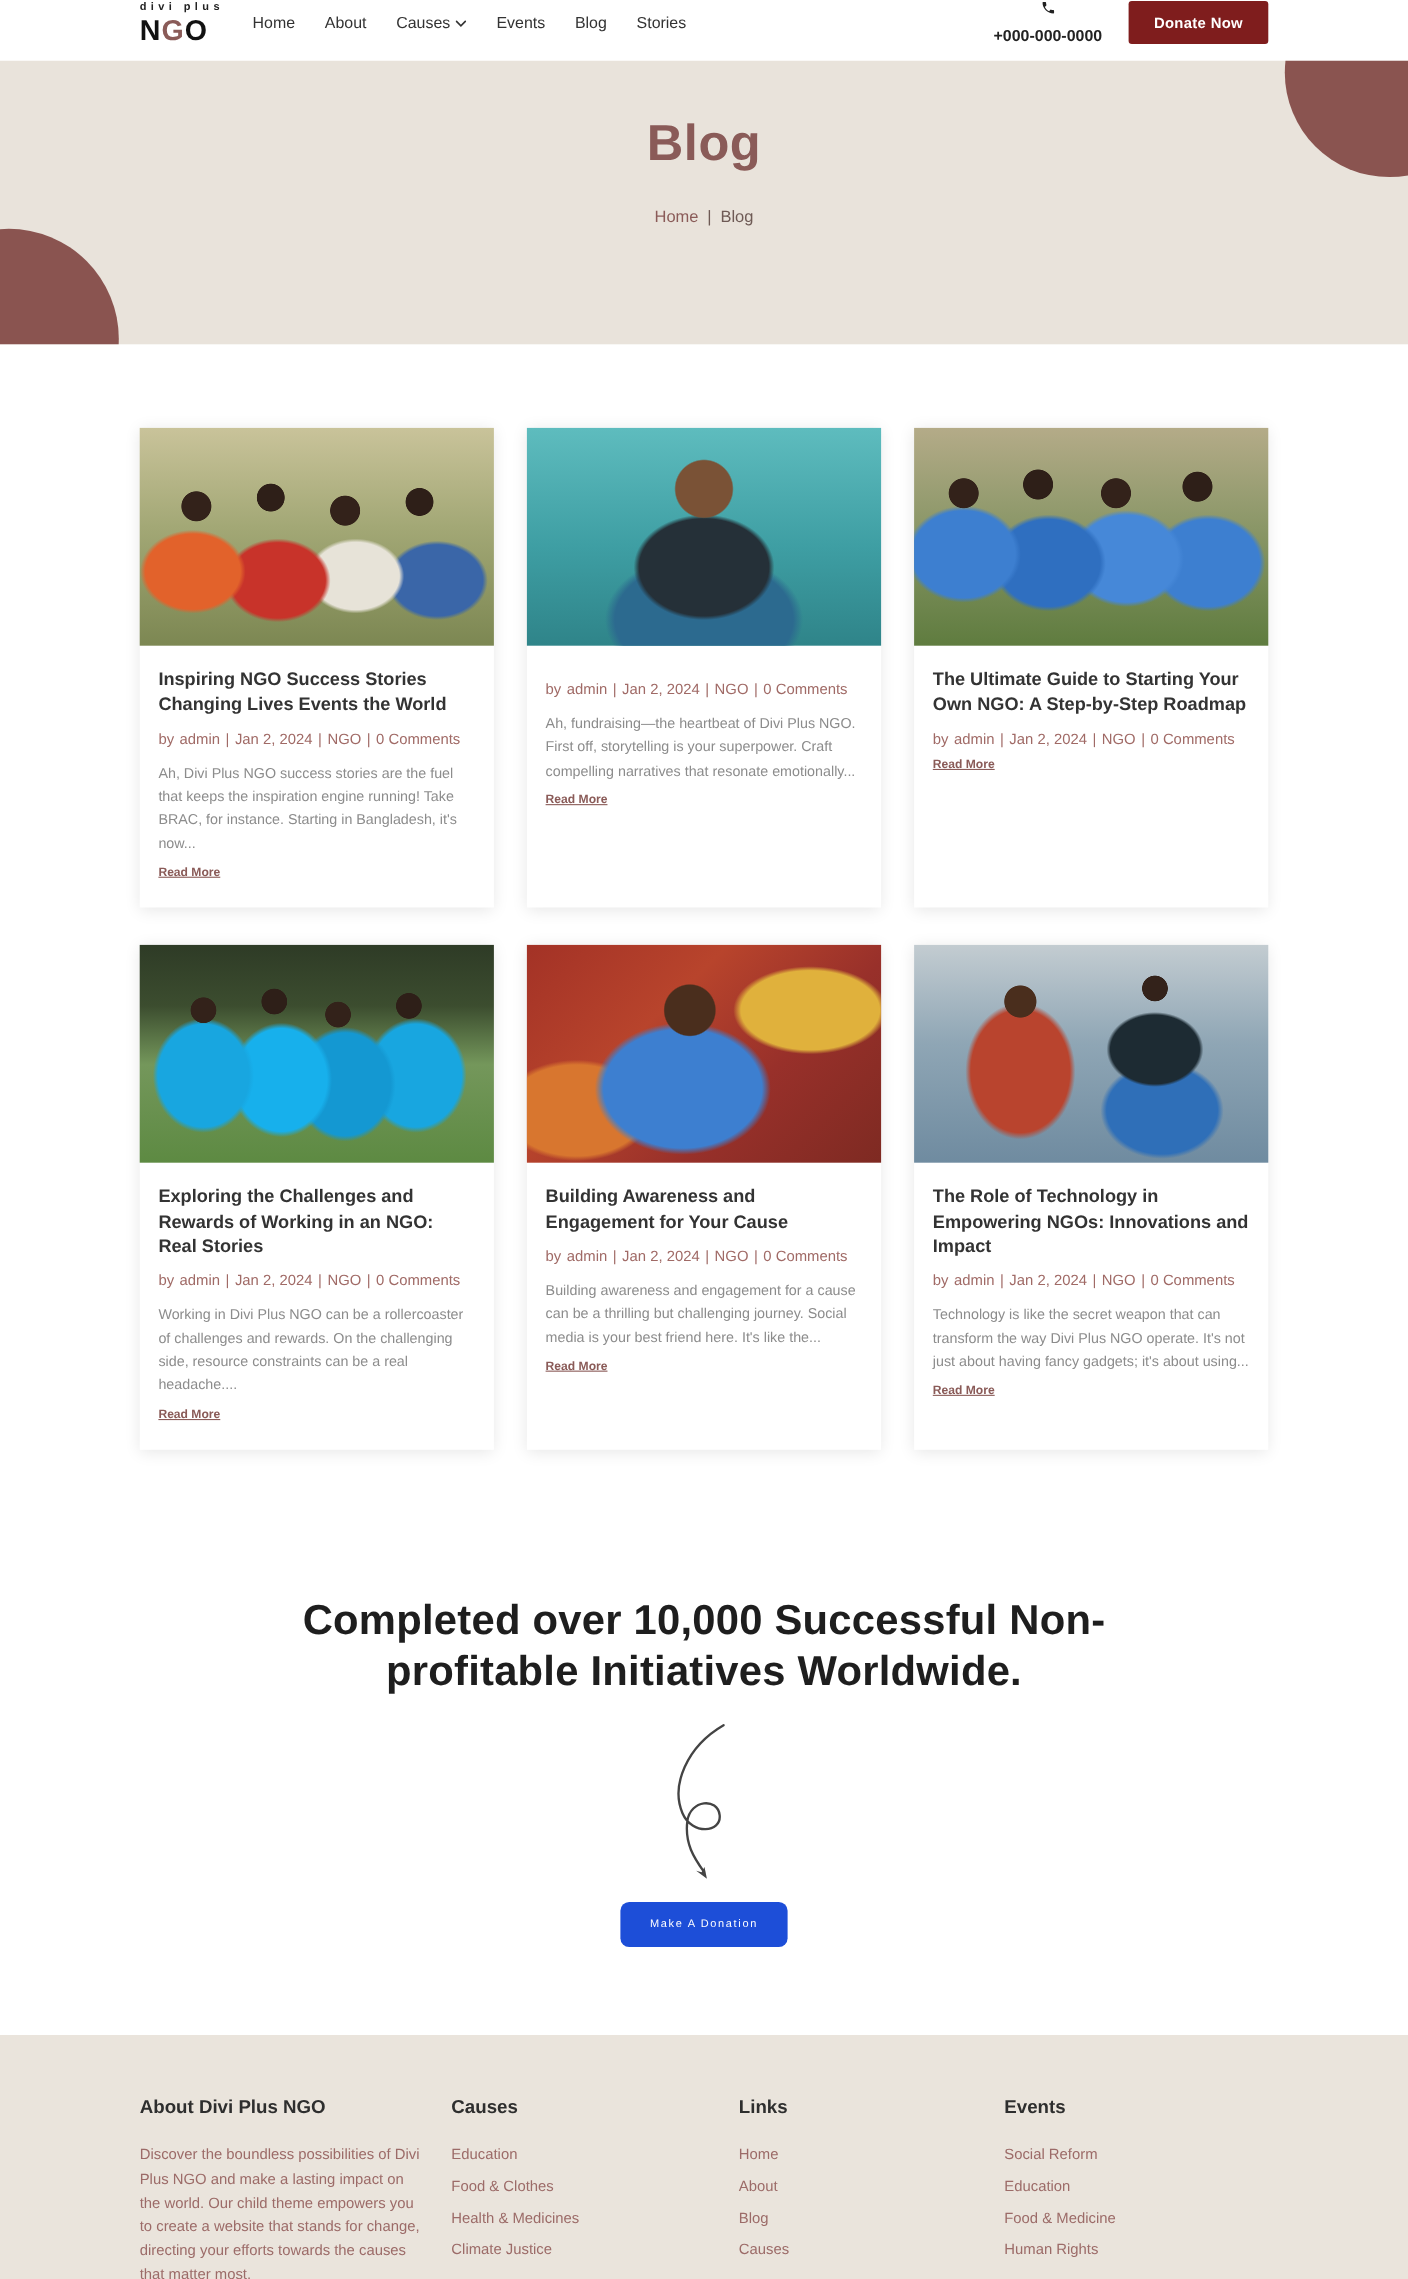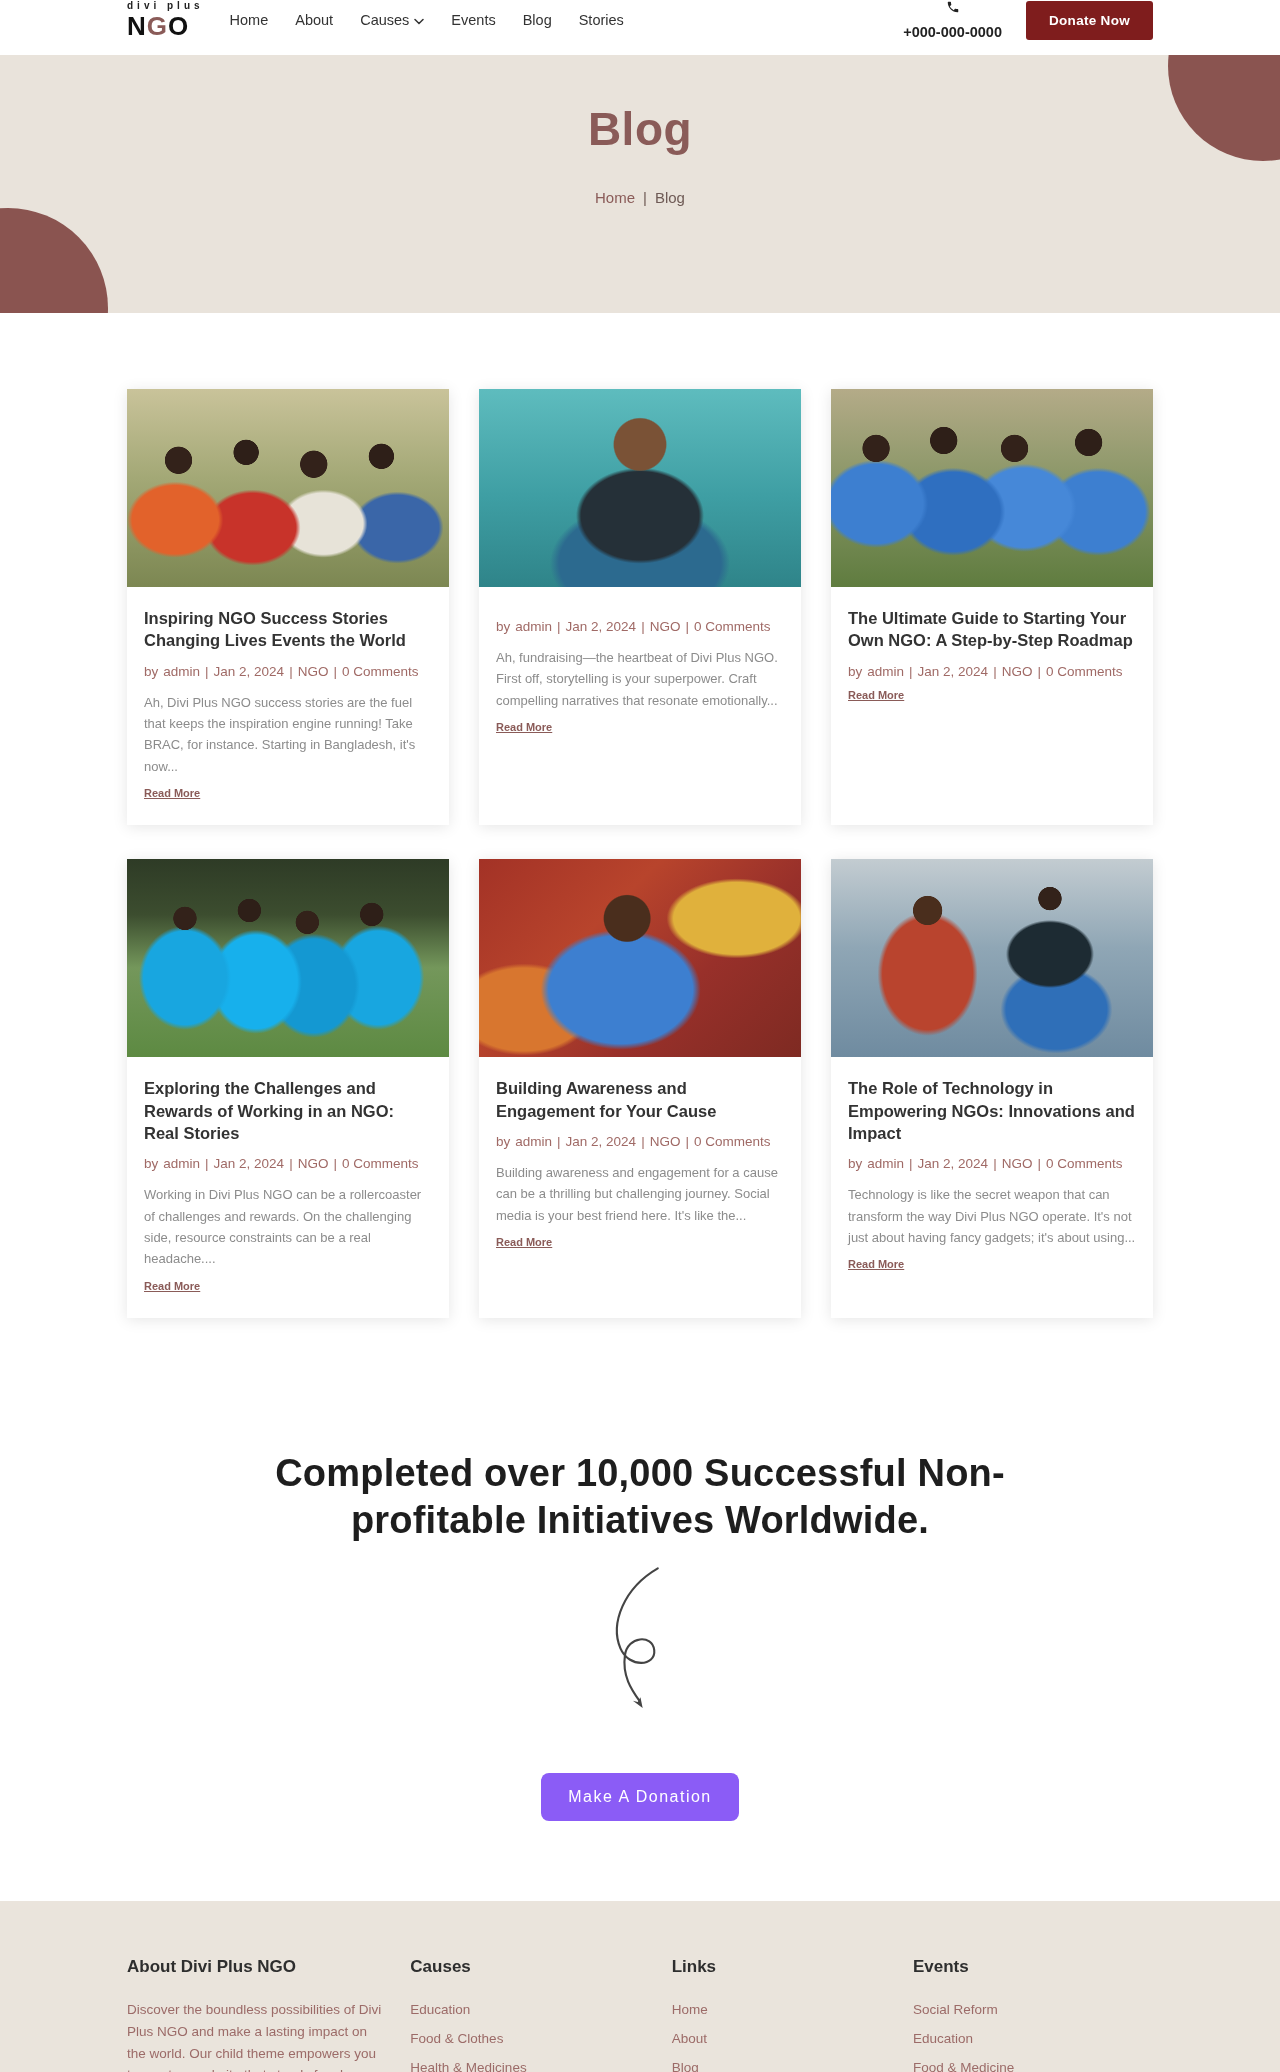--- a/index.html
+++ b/index.html
@@ -89,21 +89,21 @@
       radial-gradient(circle 12px at 68% 20%, #33221a 95%, transparent 100%),
       radial-gradient(50px 62px at 30% 58%, #b9442e 90%, transparent 100%),
       radial-gradient(44px 34px at 68% 48%, #1d2b33 92%, transparent 100%),
       radial-gradient(56px 44px at 70% 76%, #2f6fb8 90%, transparent 100%),
       linear-gradient(180deg,#c3ccd1 0%,#8fa6b5 45%,#6f8ba0 100%); }
 
   
   .cta { text-align:center; padding:132px 0 80px; background:#fff; }
   .cta-heading { font-size:38px; font-weight:600; color:#1e1e1e; max-width:760px; margin:0 auto; line-height:1.25; letter-spacing:.2px; }
   .cta-arrow { margin:18px auto 6px; display:block; }
-  .btn-make-donation { background:#8b5cf6; color:#fff; border:none; border-radius:8px; font-size:16px; letter-spacing:1.5px; padding:15px 27px; cursor:pointer;margin-top:44px; }
+  .btn-make-donation { background:#1d4ed8; color:#fff; border:none; border-radius:8px; font-size:10px; letter-spacing:1.5px; padding:15px 27px; cursor:pointer; }
 
   
   .site-footer { background:#eae4dc; padding:56px 0 18px; }
   .footer-cols { display:grid; grid-template-columns:258px 236px 216px 240px; justify-content:space-between; }
   .footer-heading { font-size:17px; font-weight:700; color:#2e2e2e; margin-bottom:22px; }
   .footer-text { font-size:13.5px; line-height:1.62; color:#9c6b68; }
   .footer-links li { font-size:13.5px; color:#9c6b68; line-height:1.62; margin-bottom:7px; cursor:pointer; }
 </style>
 </head>
 <body>

